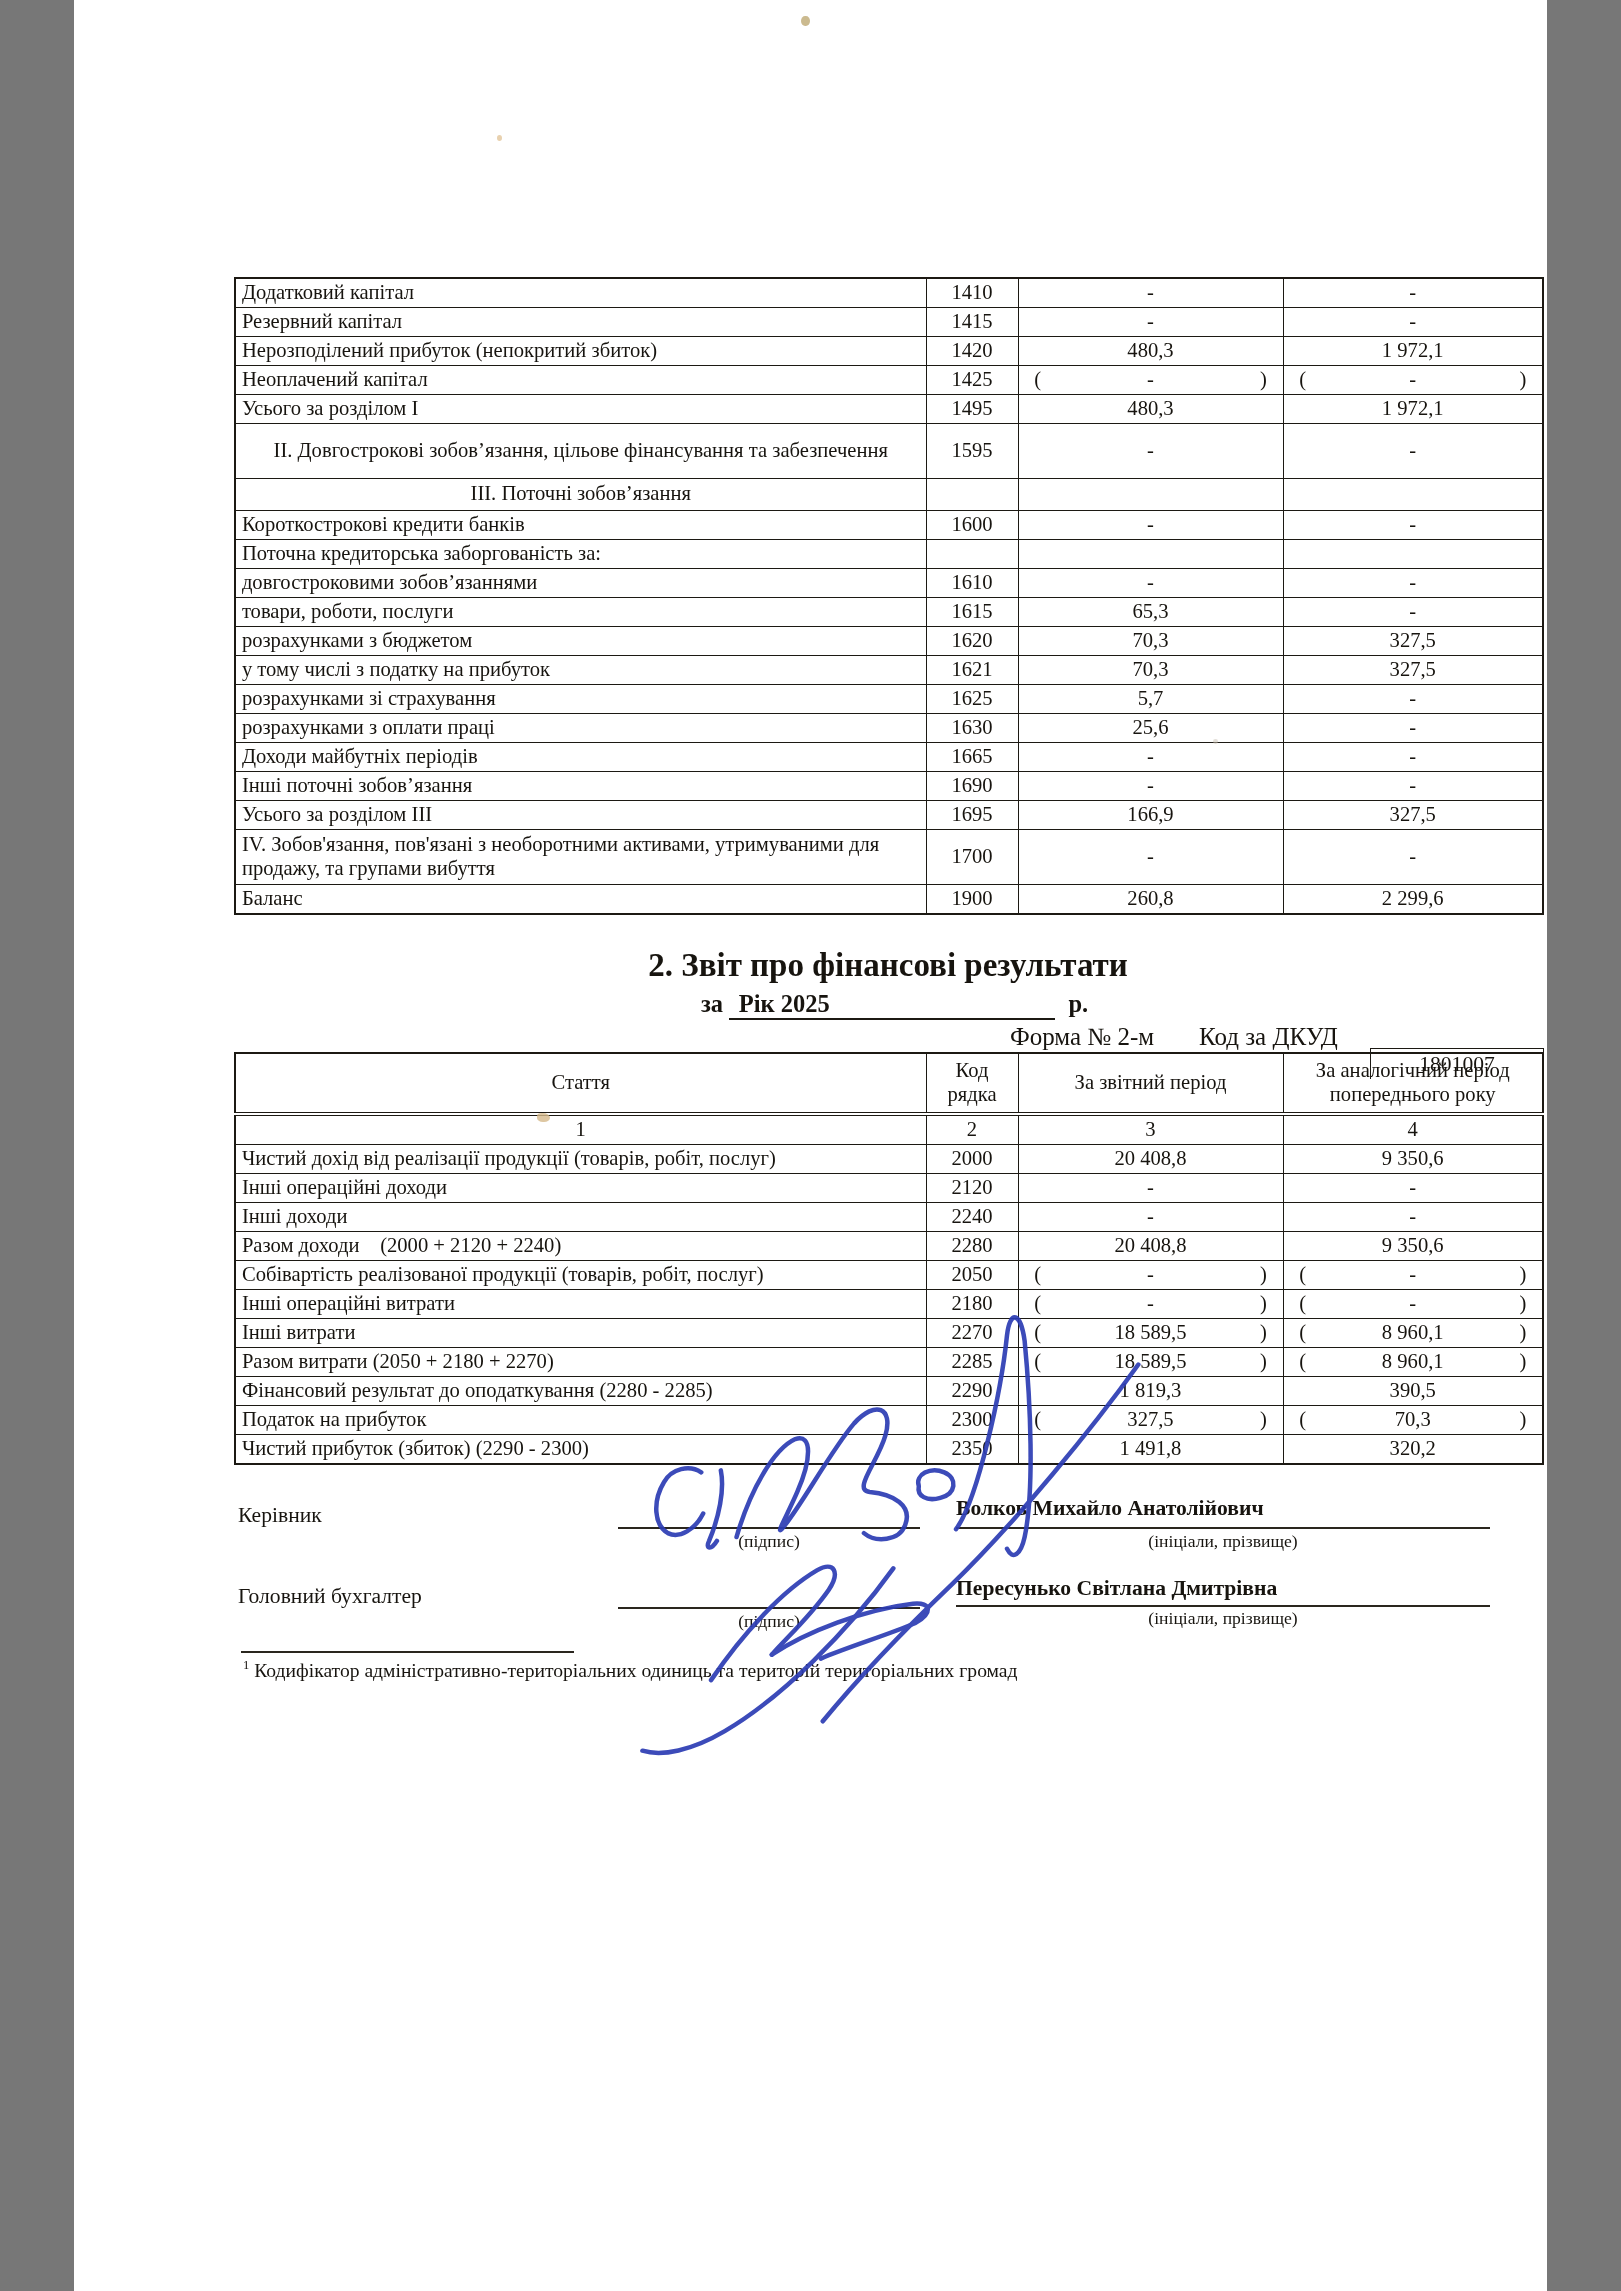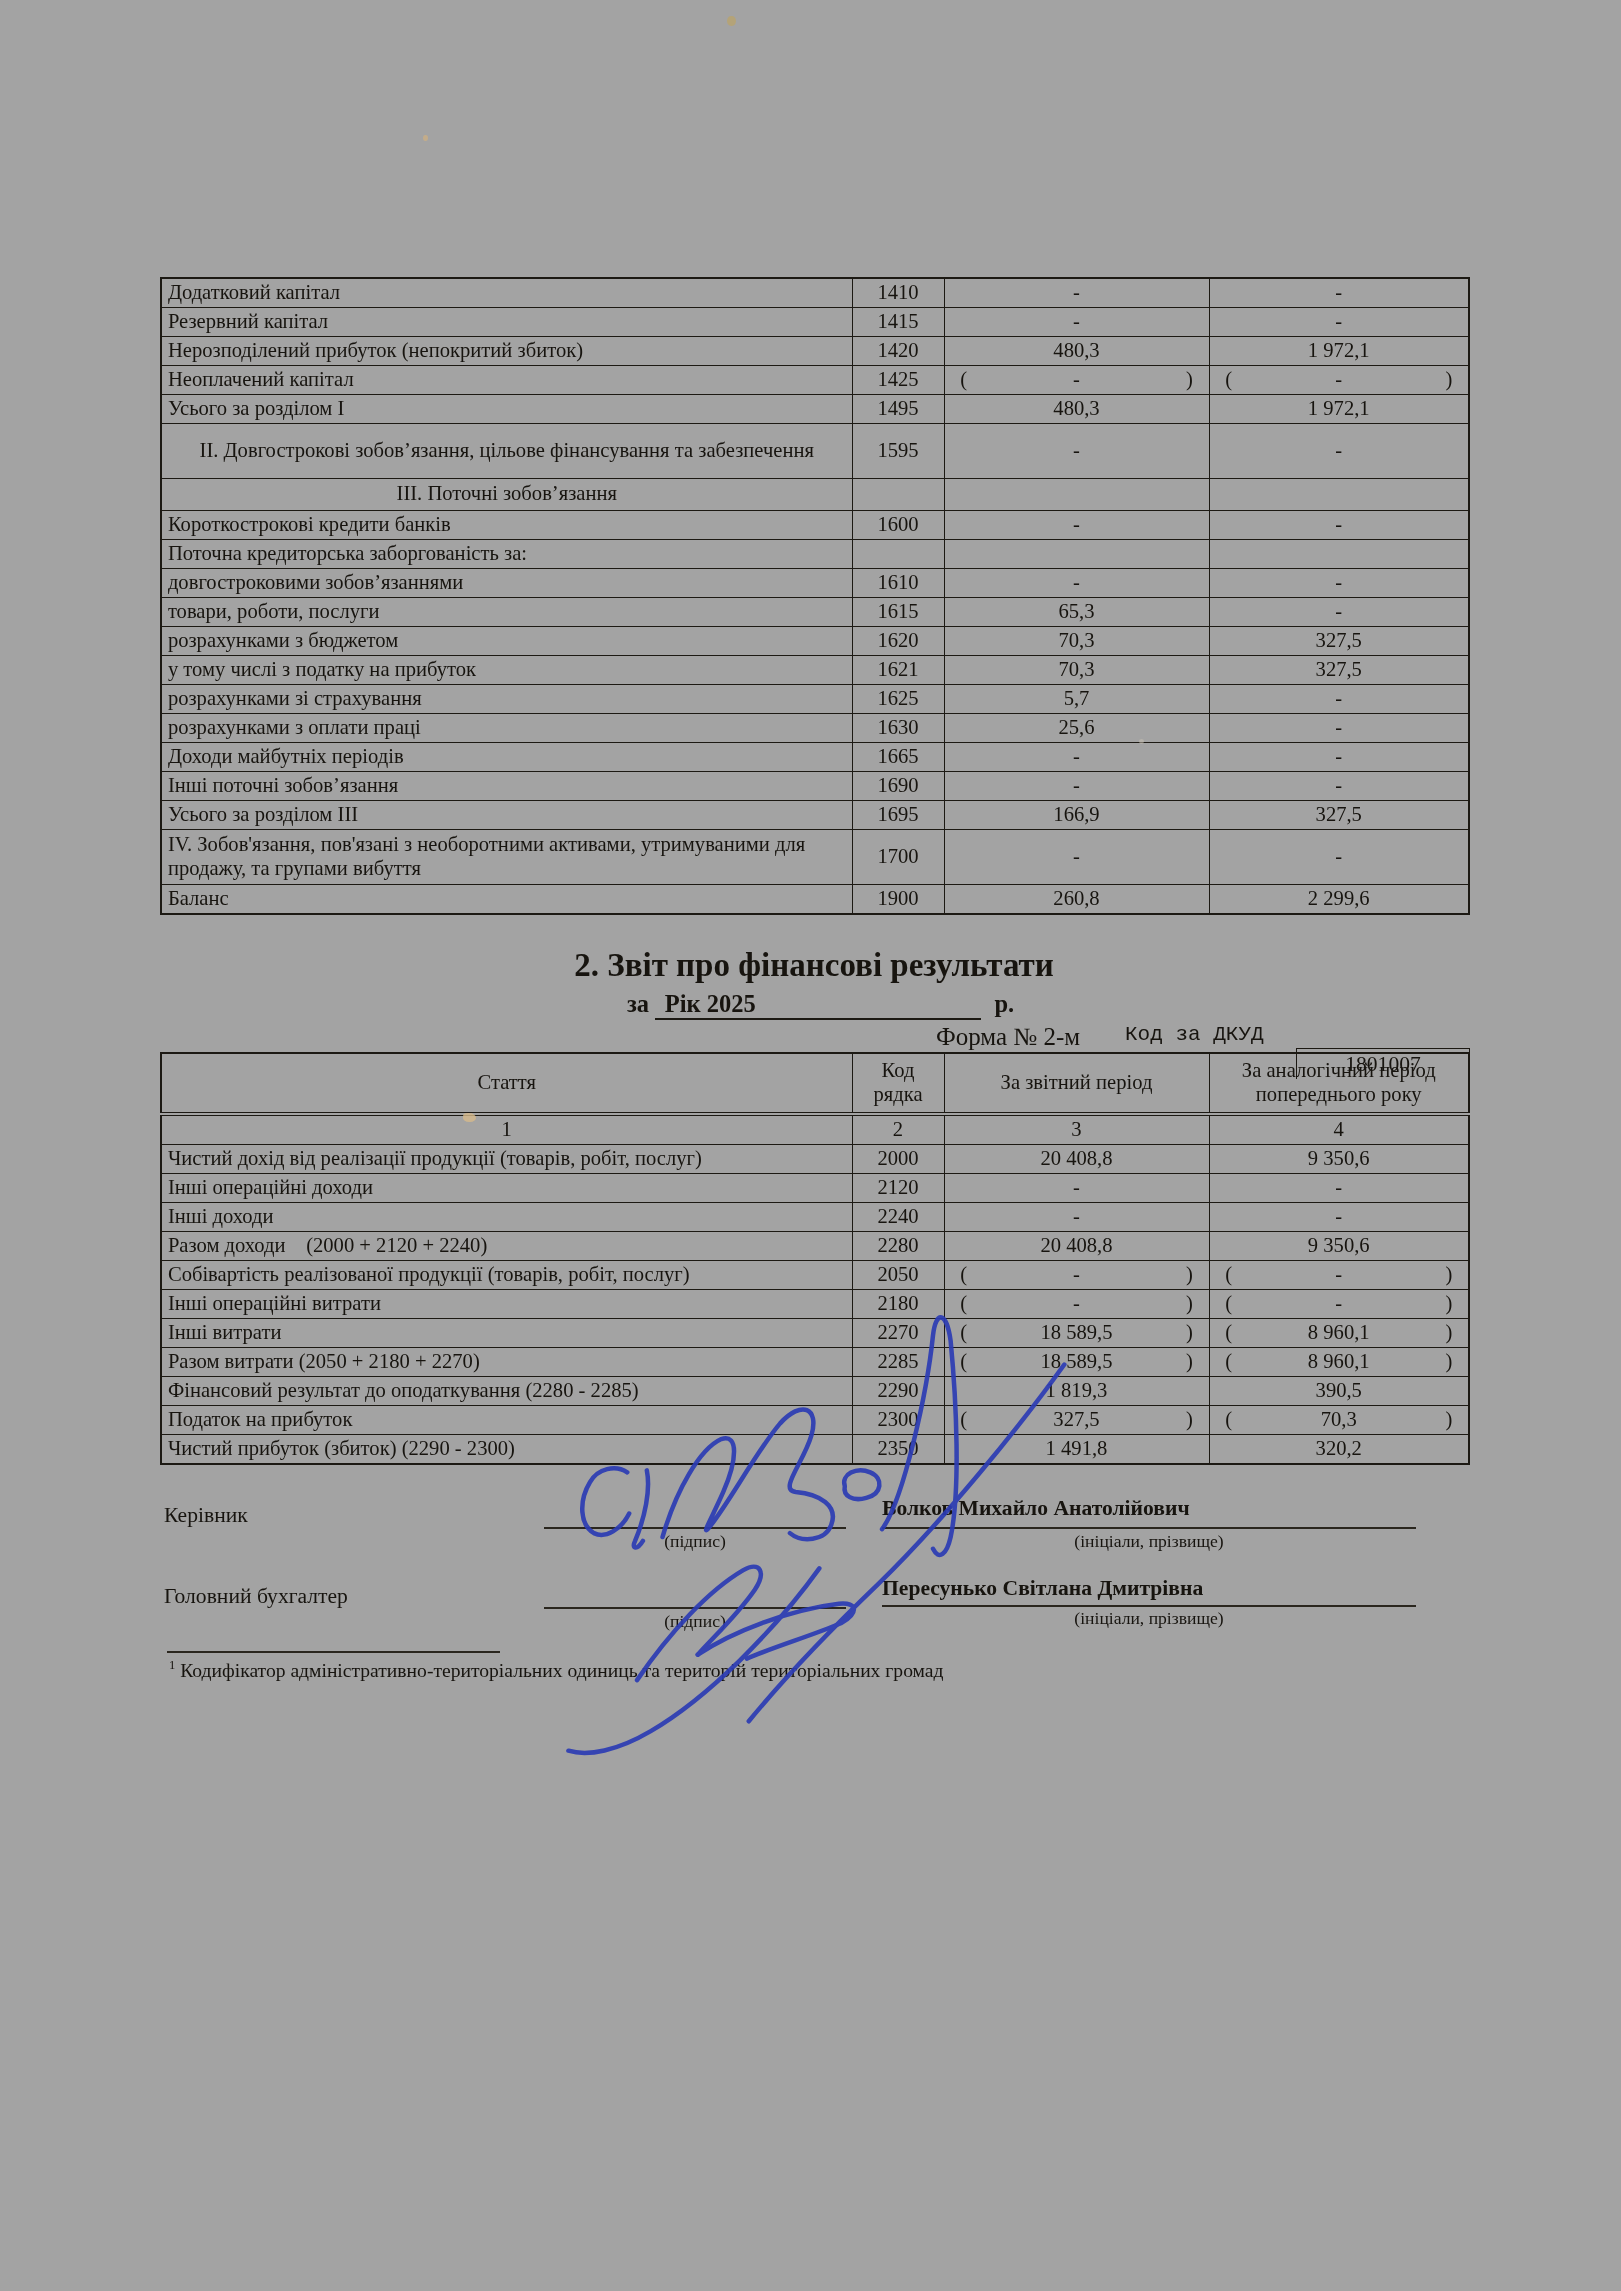--- a/index.html
+++ b/index.html
@@ -1,20 +1,20 @@
 <!DOCTYPE html>
 <html><head>
 <meta charset="utf-8">
 <style>
   html,body{margin:0;padding:0;background:#777;}
   .page{
     position:relative;
-    width:1621px;height:2292px;
+    width:1473px;height:2292px;
     margin:0 auto;
-    background:#a3a3a3;
+    background:#ffffff;
     font-family:"Liberation Serif","DejaVu Serif",serif;
     color:#17140f;
     overflow:hidden;
   }
   
   table.fin{
     position:absolute;left:160px;width:1308px;
     border-collapse:collapse;table-layout:fixed;
     font-size:20.6px;line-height:1.16;
   }
@@ -51,21 +51,21 @@
   .fr-period{
     left:627px;top:990px;font-size:24.5px;font-weight:700;white-space:nowrap;
   }
   .fr-period .uline{
     display:inline-block;width:316px;
     border-bottom:2.4px solid #1c1913;
     padding-left:9.8px;margin-left:5.9px;
   }
   .fr-period .rdot{margin-left:13.7px;}
   .form-no{left:936px;top:1023px;font-size:25px;}
-  .dkud-label{left:1125px;top:1023px;font-size:21px;font-family:Liberation Mono, monospace;}
+  .dkud-label{left:1125px;top:1023px;font-size:25px;}
   .dkud-box{
     left:1296px;top:1019px;width:172px;height:30px;
     border:1.8px solid #1c1913;border-bottom:none;
     font-size:21.6px;text-align:center;line-height:30px;margin-top:29px;
   }
   
   .sig-role{left:164px;font-size:21.6px;}
   .role-1{top:1503px;}
   .role-2{top:1584px;}
   .sig-line{left:544px;width:302px;border-top:2px solid #2a261e;}

